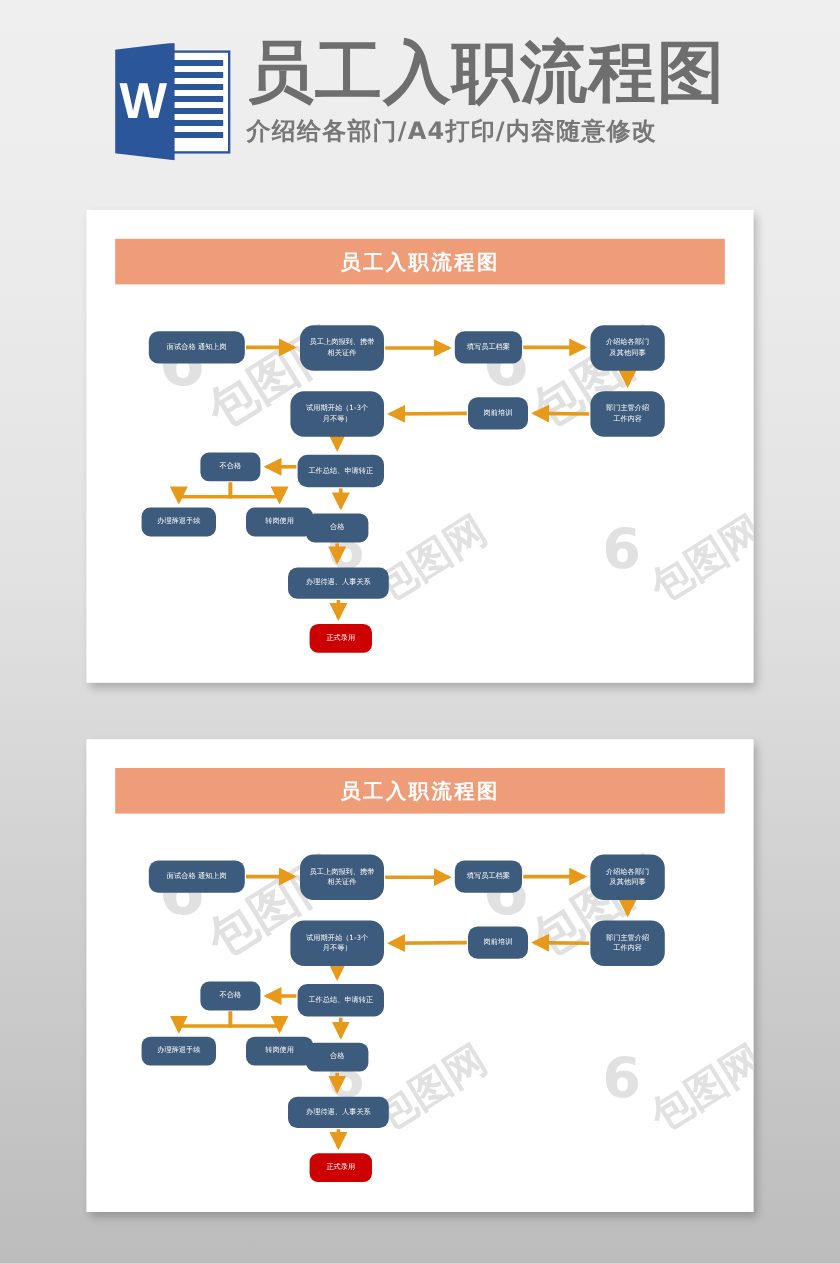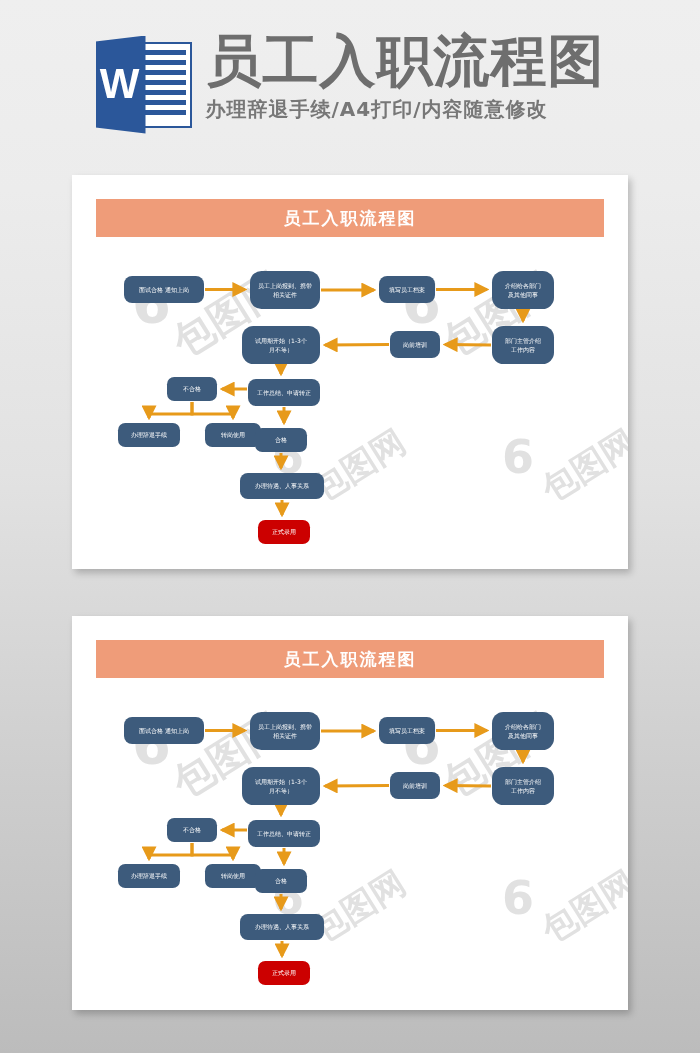--- a/index.html
+++ b/index.html
@@ -100,21 +100,21 @@
         <div class="wi-line" style="top:42px"></div>
         <div class="wi-line" style="top:52px"></div>
         <div class="wi-line" style="top:62px"></div>
       </div>
       <div class="wi-panel">
         <span class="wi-w">W</span>
       </div>
     </div>
     <div class="hdr-text">
       <div class="hdr-title">员工入职流程图</div>
-      <div class="hdr-sub">办理辞退手续/A4打印/内容随意修改</div>
+      <div class="hdr-sub">介绍给各部门/A4打印/内容随意修改</div>
     </div>
   </div>
 </div>
 
 <div class="page" id="page-1">
     <div class="banner" style="left: 24px; top: 24px; width: 508px; height: 38px; background: rgb(239, 156, 121);">
       <div class="banner-title" style="font-size: 17px;">员工入职流程图</div>
     </div>
     <div class="wm" style="left: 60px; top: 95px; font-size: 56px;">6</div>
     <div class="wm rot" style="left: 96px; top: 112px; font-size: 40px;">包图网</div>

